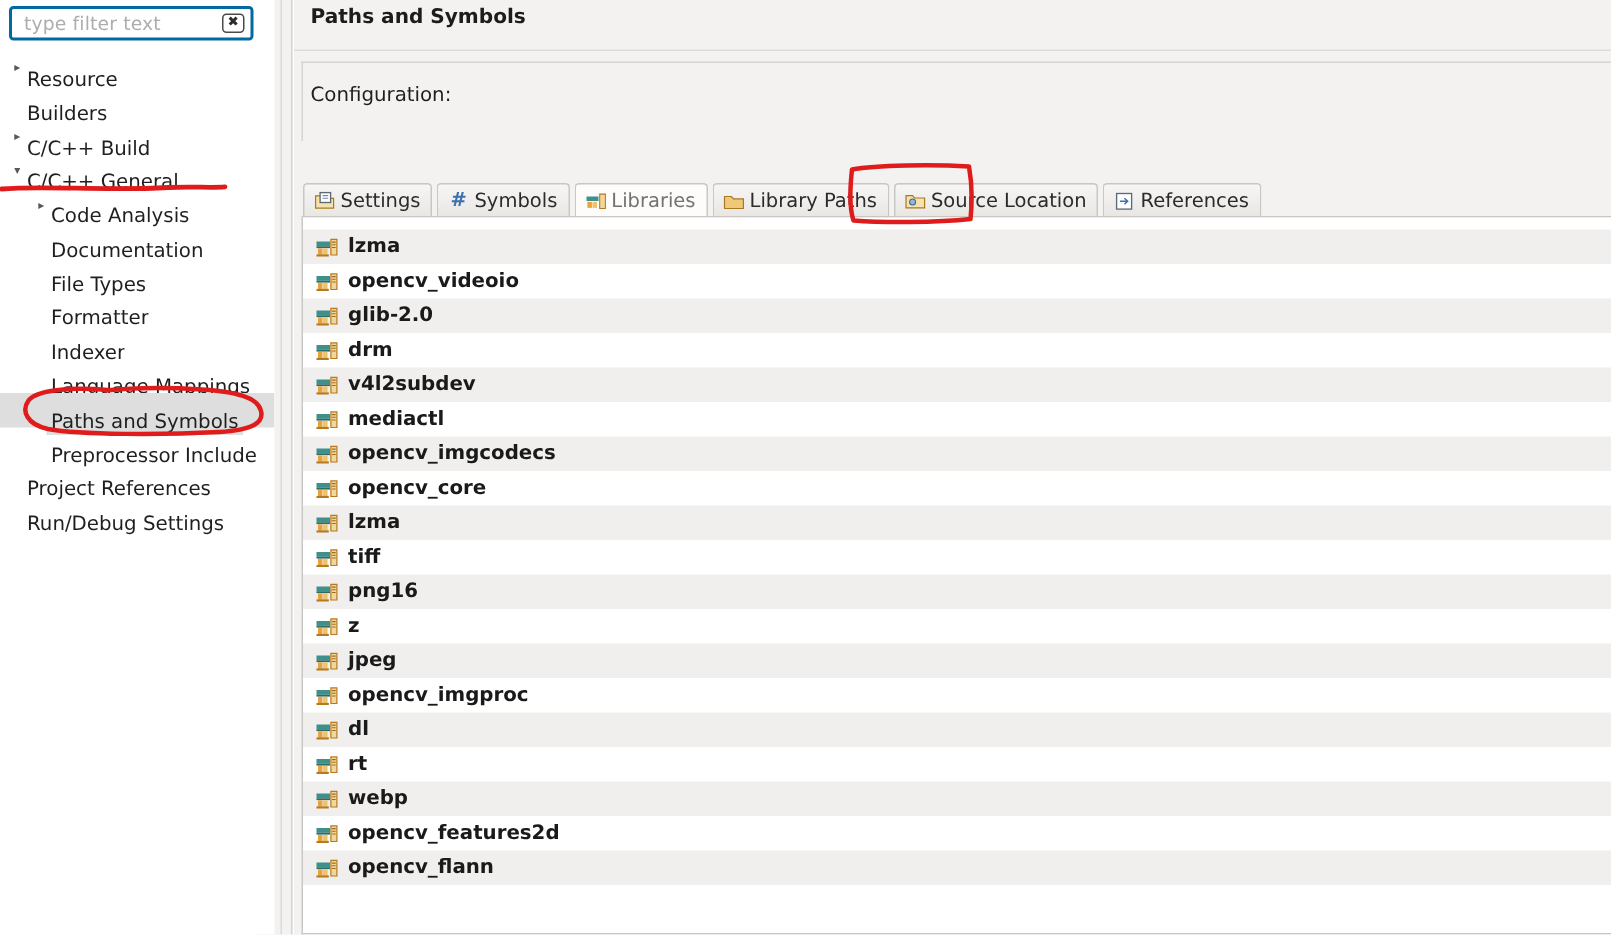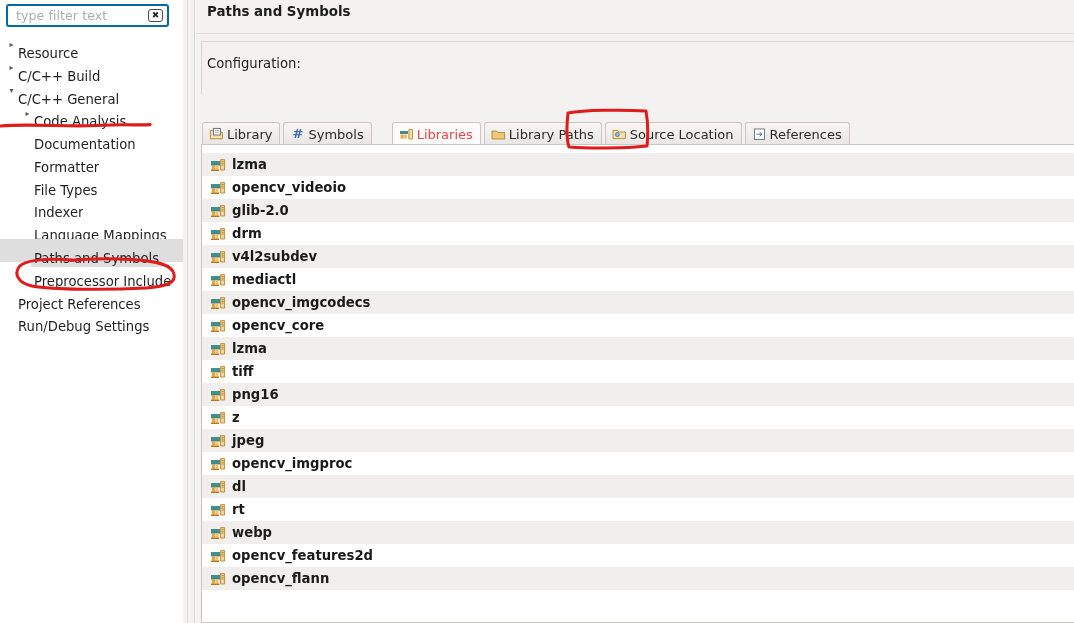--- a/index.html
+++ b/index.html
@@ -101,22 +101,21 @@
   .tab {
     height: 23px; display: flex; align-items: center; gap: 3px;
     padding: 0 7px 0 6px; margin-right: 3px;
     border: 1px solid #c9c6c3; border-bottom: none;
     border-radius: 3px 3px 0 0;
     background: linear-gradient(#f7f6f5, #e8e6e3);
     font-size: 13px; color: #2b2b2b; white-space: nowrap;
   }
   .tab.active {
     background: #fdfcfb; border-color: #c9c6c3;
-    color: #ef4444;
-    margin-left: 17px;
+    color: #737373;
   }
   .tab .glyph { display: inline-block; width: 15px; height: 14px; position: relative; flex: none; }
   .hash { font-size: 13px; font-weight: bold; color: #3e6fb0; line-height: 14px; text-align: center; }
 
   #tab-strip-line {
     position: absolute; left: 5px; top: 144px; width: 880px; height: 1px;
     background: #c9c6c3;
   }
 
   
@@ -154,42 +153,46 @@
       <div class="ph">type filter text</div>
       <div class="clear-ico">✖</div>
     </div>
 
     <div id="tree">
         <div class="tree-row lvl0">
           <span class="arrow">▸</span>
           <span class="lbl">Resource</span>
         </div>
         <div class="tree-row lvl0">
+          <span class="arrow"></span>
+          <span class="lbl">Builders</span>
+        </div>
+        <div class="tree-row lvl0">
           <span class="arrow">▸</span>
           <span class="lbl">C/C++ Build</span>
         </div>
         <div class="tree-row lvl0">
           <span class="arrow">▾</span>
           <span class="lbl">C/C++ General</span>
         </div>
         <div class="tree-row lvl1">
           <span class="arrow">▸</span>
           <span class="lbl">Code Analysis</span>
         </div>
         <div class="tree-row lvl1">
           <span class="arrow"></span>
           <span class="lbl">Documentation</span>
         </div>
         <div class="tree-row lvl1">
           <span class="arrow"></span>
+          <span class="lbl">File Types</span>
+        </div>
+        <div class="tree-row lvl1">
+          <span class="arrow"></span>
           <span class="lbl">Formatter</span>
-        </div>
-        <div class="tree-row lvl1">
-          <span class="arrow"></span>
-          <span class="lbl">File Types</span>
         </div>
         <div class="tree-row lvl1">
           <span class="arrow"></span>
           <span class="lbl">Indexer</span>
         </div>
         <div class="tree-row lvl1">
           <span class="arrow"></span>
           <span class="lbl">Language Mappings</span>
         </div>
         <div class="tree-row lvl1 selected">
@@ -234,21 +237,21 @@
       </div>
     </div>
 
     <div id="tabs">
         <div class="tab">
           <span class="glyph"><svg viewBox="0 0 15 14" width="15" height="14">
               <path d="M1.4 3.6 L5.6 3.6 L6.8 5.2 L13.4 5.2 L13.4 11.8 L1.4 11.8 Z" fill="#f6e2ac" stroke="#a8791f" stroke-width="0.8"></path>
               <rect x="4.4" y="1.4" width="7" height="6.6" fill="#ffffff" stroke="#5c6b7a" stroke-width="0.9"></rect>
               <path d="M6 3.4 h3.8 M6 5.2 h3.8" stroke="#7d8c9b" stroke-width="0.7"></path>
             </svg></span>
-          <span>Library</span>
+          <span>Settings</span>
         </div>
         <div class="tab">
           <span class="glyph hash">#</span>
           <span>Symbols</span>
         </div>
         <div class="tab active">
           <span class="glyph"><svg viewBox="0 0 15 14" width="15" height="14">
               <rect x="1" y="4" width="8" height="3" fill="#3f8f8a"></rect>
               <rect x="1.6" y="7.6" width="3" height="4" fill="#e8a33d"></rect>
               <rect x="5" y="7.6" width="3" height="4" fill="#f0c36a"></rect>

